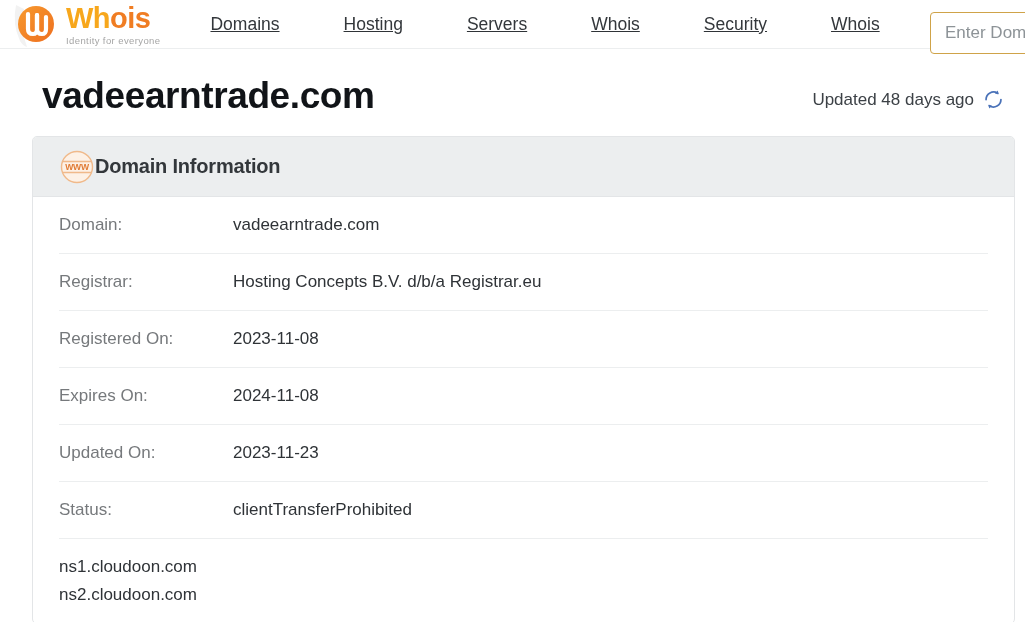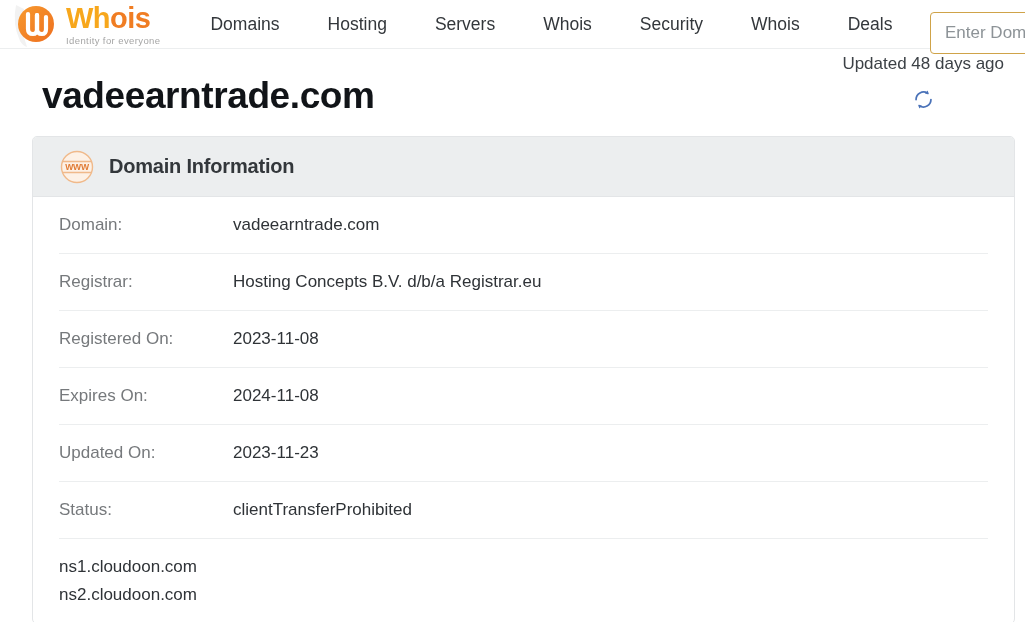--- a/index.html
+++ b/index.html
@@ -63,22 +63,23 @@
     font-size: 9.5px;
     color: #a5a5a5;
     letter-spacing: 0.4px;
     margin-top: 3px;
     white-space: nowrap;
   }
 
   .main-nav {
     display: flex;
     align-items: flex-start;
-    gap: 0px;
+    gap: 16px;
     flex: 1 1 auto;
+    text-decoration: underline;
   }
   .nav-link {
     font-size: 17.5px;
     color: #33373b;
     text-decoration: none;
     padding: 6px 24px;
     white-space: nowrap;
   }
 
   .header-search {
@@ -117,24 +118,23 @@
     font-size: 37px;
     font-weight: bold;
     color: #111418;
     letter-spacing: -0.4px;
     margin: 0;
     line-height: 1.1;
   }
   .updated-wrap {
     display: flex;
     align-items: center;
-    gap: 15px;
+    gap: 9px;
     padding-bottom: 7px;
     padding-right: 9px;
-    flex-direction: column;
   }
   .updated-text {
     font-size: 17px;
     color: #3c4146;
     white-space: nowrap;
   }
   .refresh-btn {
     background: none;
     border: none;
     padding: 0;
@@ -157,21 +157,20 @@
     border-bottom: 1px solid #e3e5e7;
     height: 60px;
     display: flex;
     align-items: center;
     padding: 0 26px;
   }
   .card-header-icon {
     width: 36px;
     height: 36px;
     flex: 0 0 36px;
-    margin-right: 14px;
     line-height: 0;
   }
   .card-title {
     font-size: 20px;
     font-weight: bold;
     color: #33373b;
     letter-spacing: -0.2px;
   }
 
   .card-body { padding: 0 26px; }

